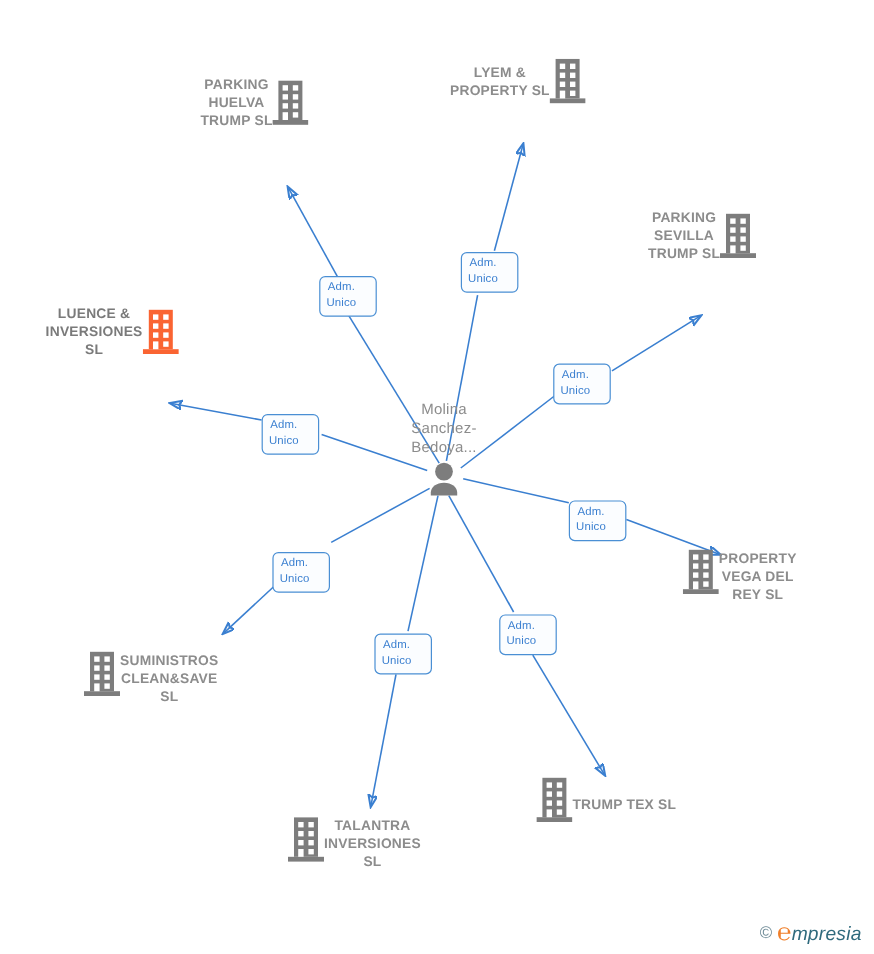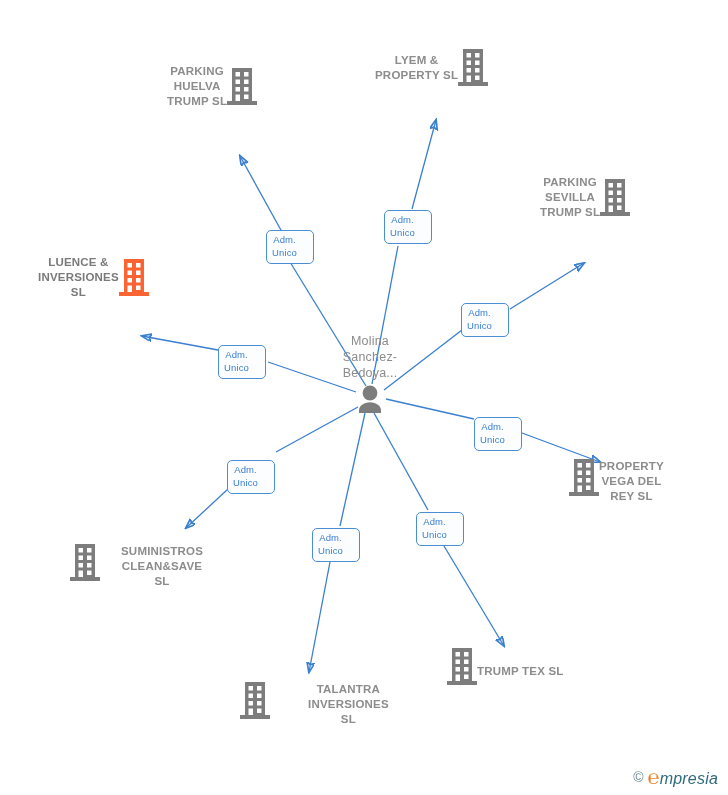--- a/index.html
+++ b/index.html
@@ -289,41 +289,41 @@
         <rect x="8.5" y="11.5" width="4.5" height="4.5" fill="#ffffff"></rect>
         <rect x="17" y="11.5" width="4.5" height="4.5" fill="#ffffff"></rect>
         <rect x="8.5" y="19" width="4.5" height="4.5" fill="#ffffff"></rect>
         <rect x="17" y="19" width="4.5" height="4.5" fill="#ffffff"></rect>
         <rect x="8.5" y="26.5" width="4.5" height="6.5" fill="#ffffff"></rect>
         <rect x="17" y="26.5" width="4.5" height="4.5" fill="#ffffff"></rect>
       </svg>
     </span>
   </div>
 
-  <div class="node label-below" style="left:135px; top:540px;gap:21px;">
+  <div class="node label-below" style="left:135px; top:540px;">
     <div class="node-label">SUMINISTROS
 CLEAN&amp;SAVE
 SL</div>
     <span class="node-icon">
       <svg width="30" height="38" viewBox="0 0 30 38" xmlns="http://www.w3.org/2000/svg">
         <rect x="5" y="0" width="20" height="33" fill="#7d7d7d"></rect>
         <rect x="0" y="33" width="30" height="4" fill="#7d7d7d"></rect>
         <rect x="8.5" y="4" width="4.5" height="4.5" fill="#ffffff"></rect>
         <rect x="17" y="4" width="4.5" height="4.5" fill="#ffffff"></rect>
         <rect x="8.5" y="11.5" width="4.5" height="4.5" fill="#ffffff"></rect>
         <rect x="17" y="11.5" width="4.5" height="4.5" fill="#ffffff"></rect>
         <rect x="8.5" y="19" width="4.5" height="4.5" fill="#ffffff"></rect>
         <rect x="17" y="19" width="4.5" height="4.5" fill="#ffffff"></rect>
         <rect x="8.5" y="26.5" width="4.5" height="6.5" fill="#ffffff"></rect>
         <rect x="17" y="26.5" width="4.5" height="4.5" fill="#ffffff"></rect>
       </svg>
     </span>
   </div>
 
-  <div class="node label-below" style="left:305px; top:678px;gap:38px;">
+  <div class="node label-below" style="left:305px; top:678px;">
     <div class="node-label">TALANTRA
 INVERSIONES
 SL</div>
     <span class="node-icon">
       <svg width="30" height="38" viewBox="0 0 30 38" xmlns="http://www.w3.org/2000/svg">
         <rect x="5" y="0" width="20" height="33" fill="#7d7d7d"></rect>
         <rect x="0" y="33" width="30" height="4" fill="#7d7d7d"></rect>
         <rect x="8.5" y="4" width="4.5" height="4.5" fill="#ffffff"></rect>
         <rect x="17" y="4" width="4.5" height="4.5" fill="#ffffff"></rect>
         <rect x="8.5" y="11.5" width="4.5" height="4.5" fill="#ffffff"></rect>

